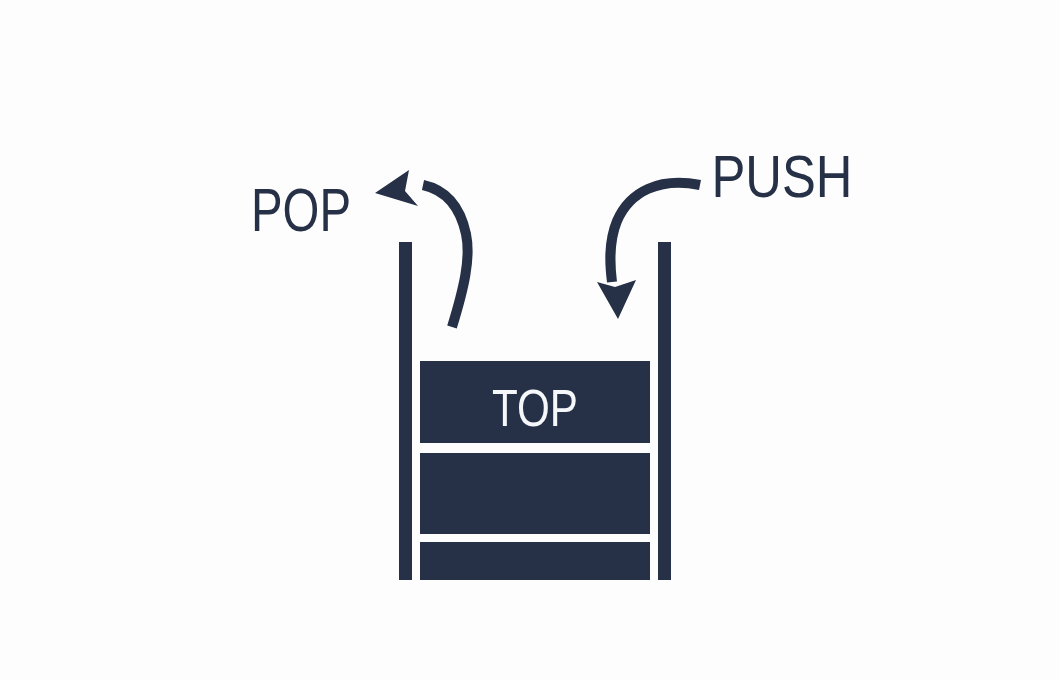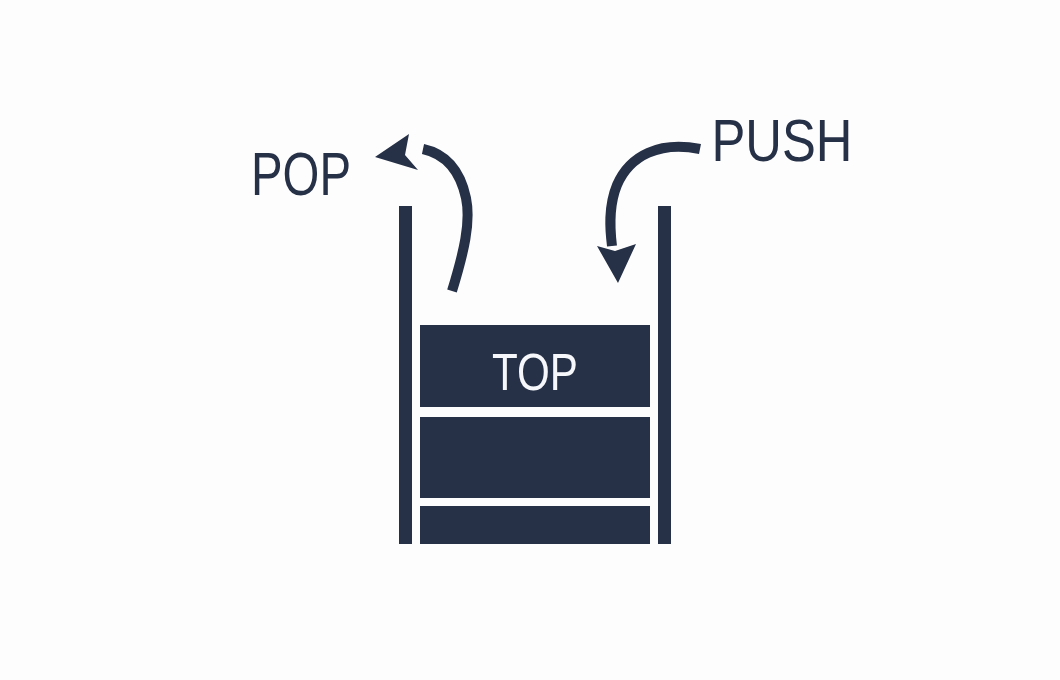--- a/index.html
+++ b/index.html
@@ -11,20 +11,21 @@
   html, body {
     background: var(--background);
     font-family: "Liberation Sans", sans-serif;
   }
   .canvas {
     position: relative;
     width: 1060px;
     height: 544px;
     background: var(--background);
     overflow: hidden;
+    margin-top: 36px;
   }
   svg { display: block; width: 1060px; height: 680px; }
   .ink-fill { fill: var(--ink); }
   .ink-stroke { stroke: var(--ink); fill: none; }
   .op-label {
     fill: var(--ink);
     font-family: "Liberation Sans", sans-serif;
     font-weight: 300;
   }
   .item-label-text {

